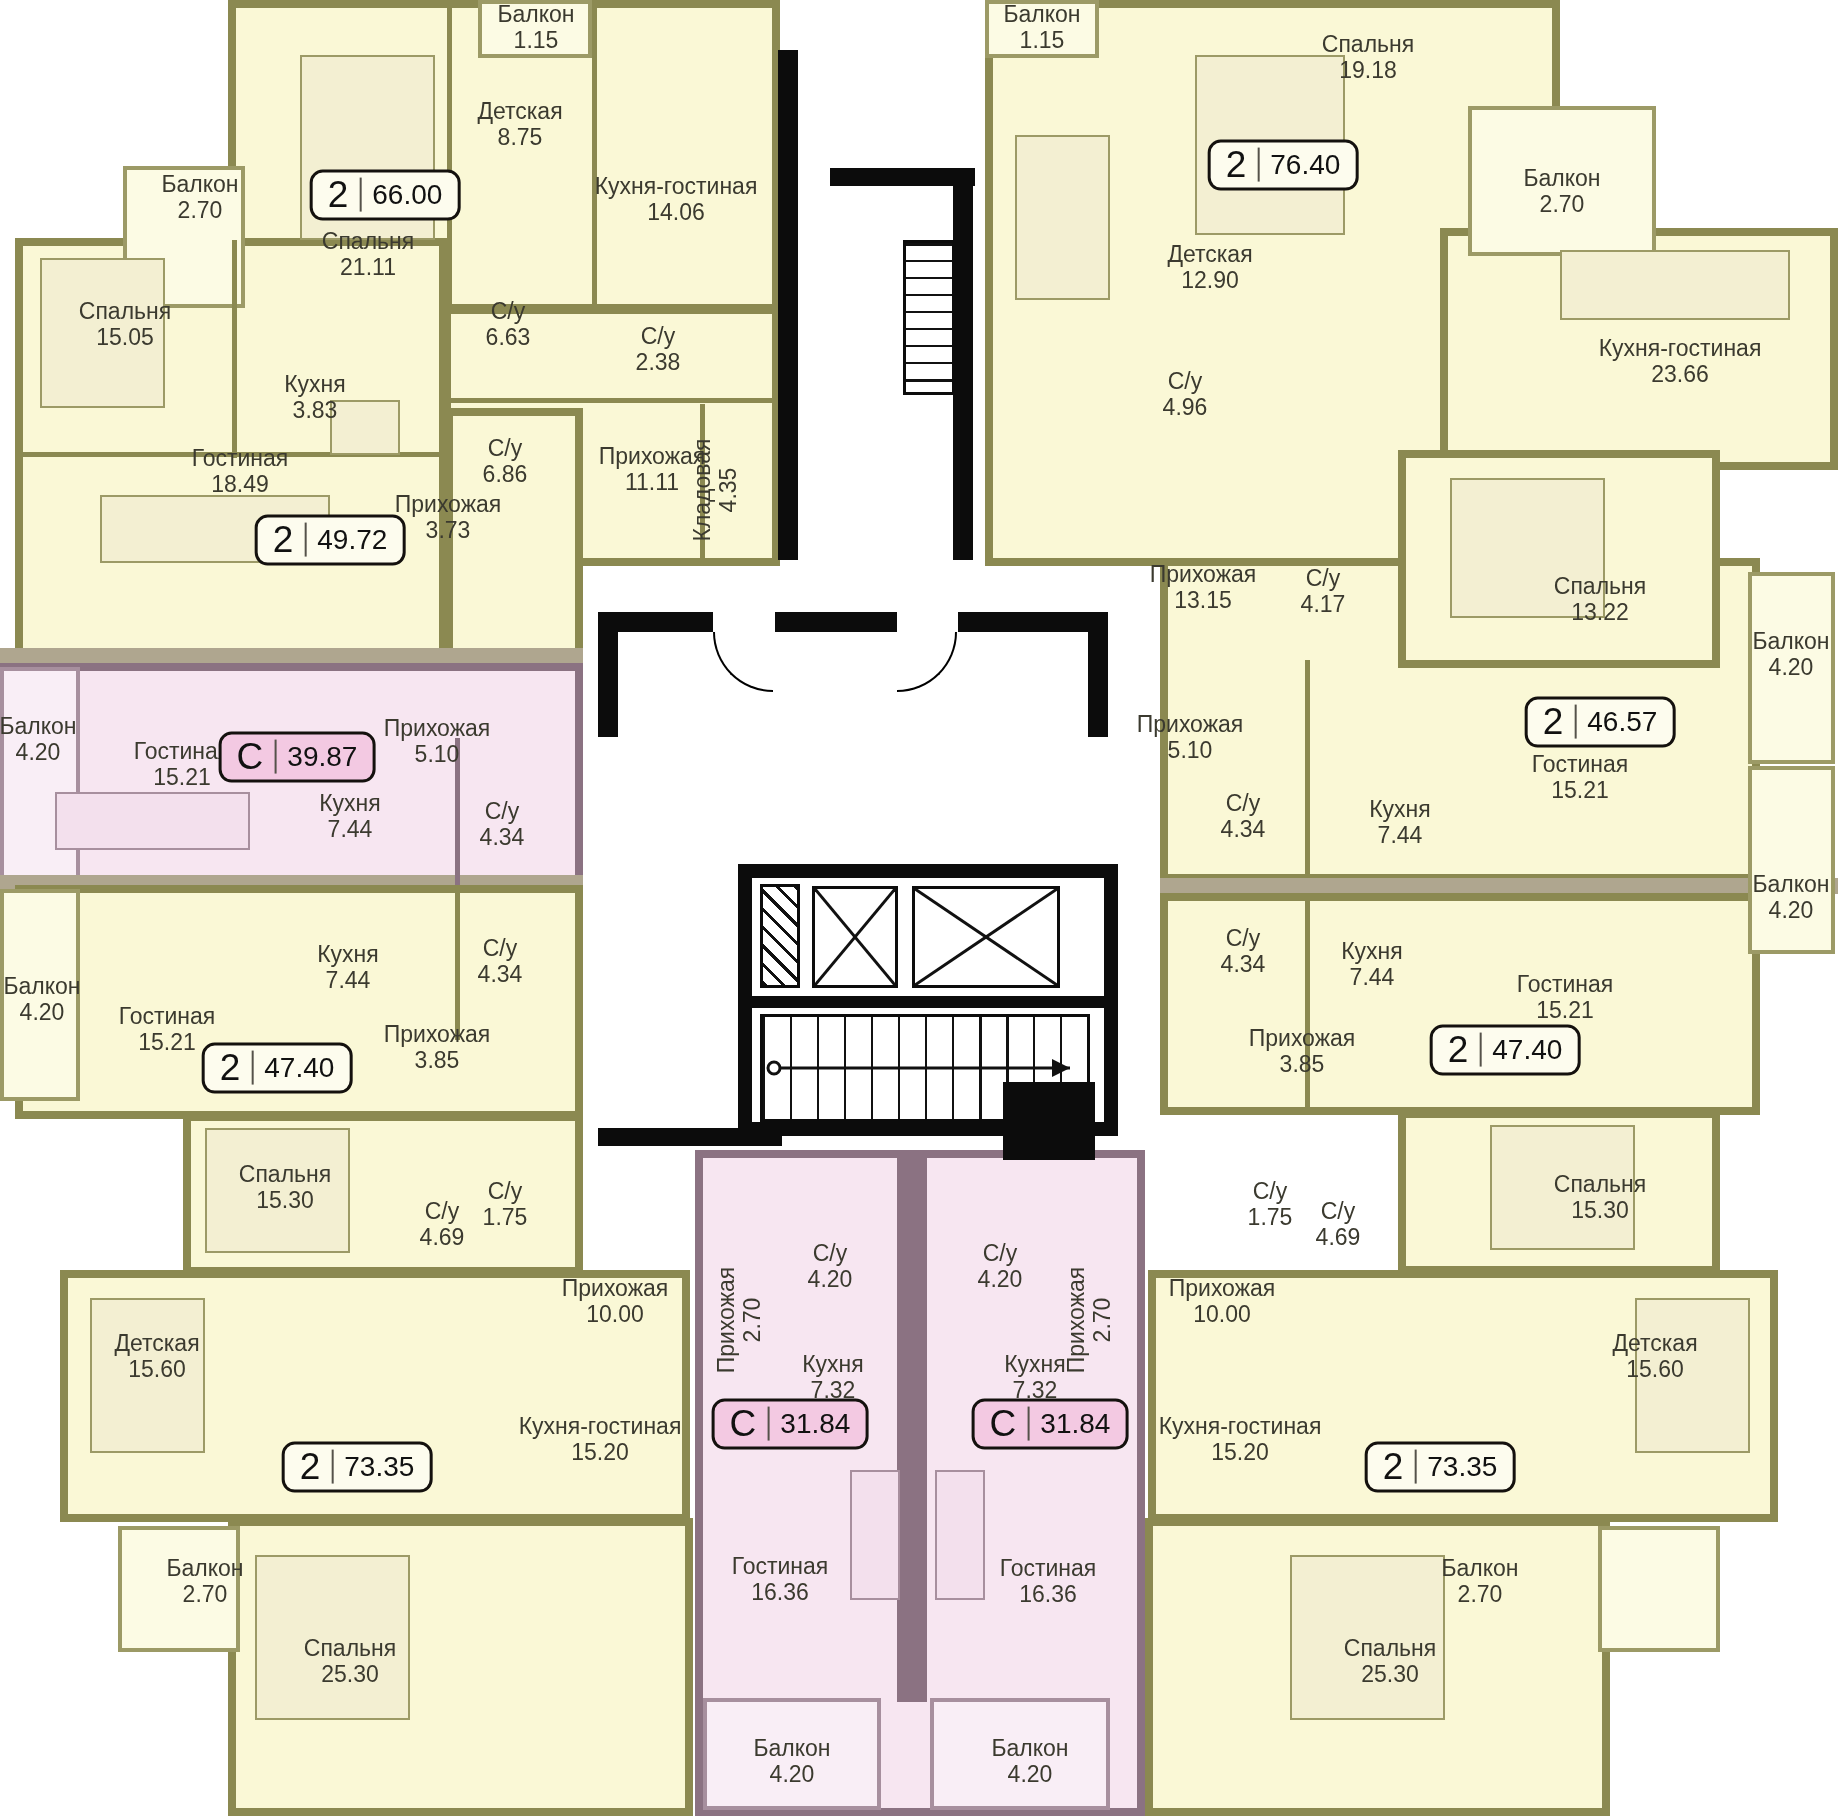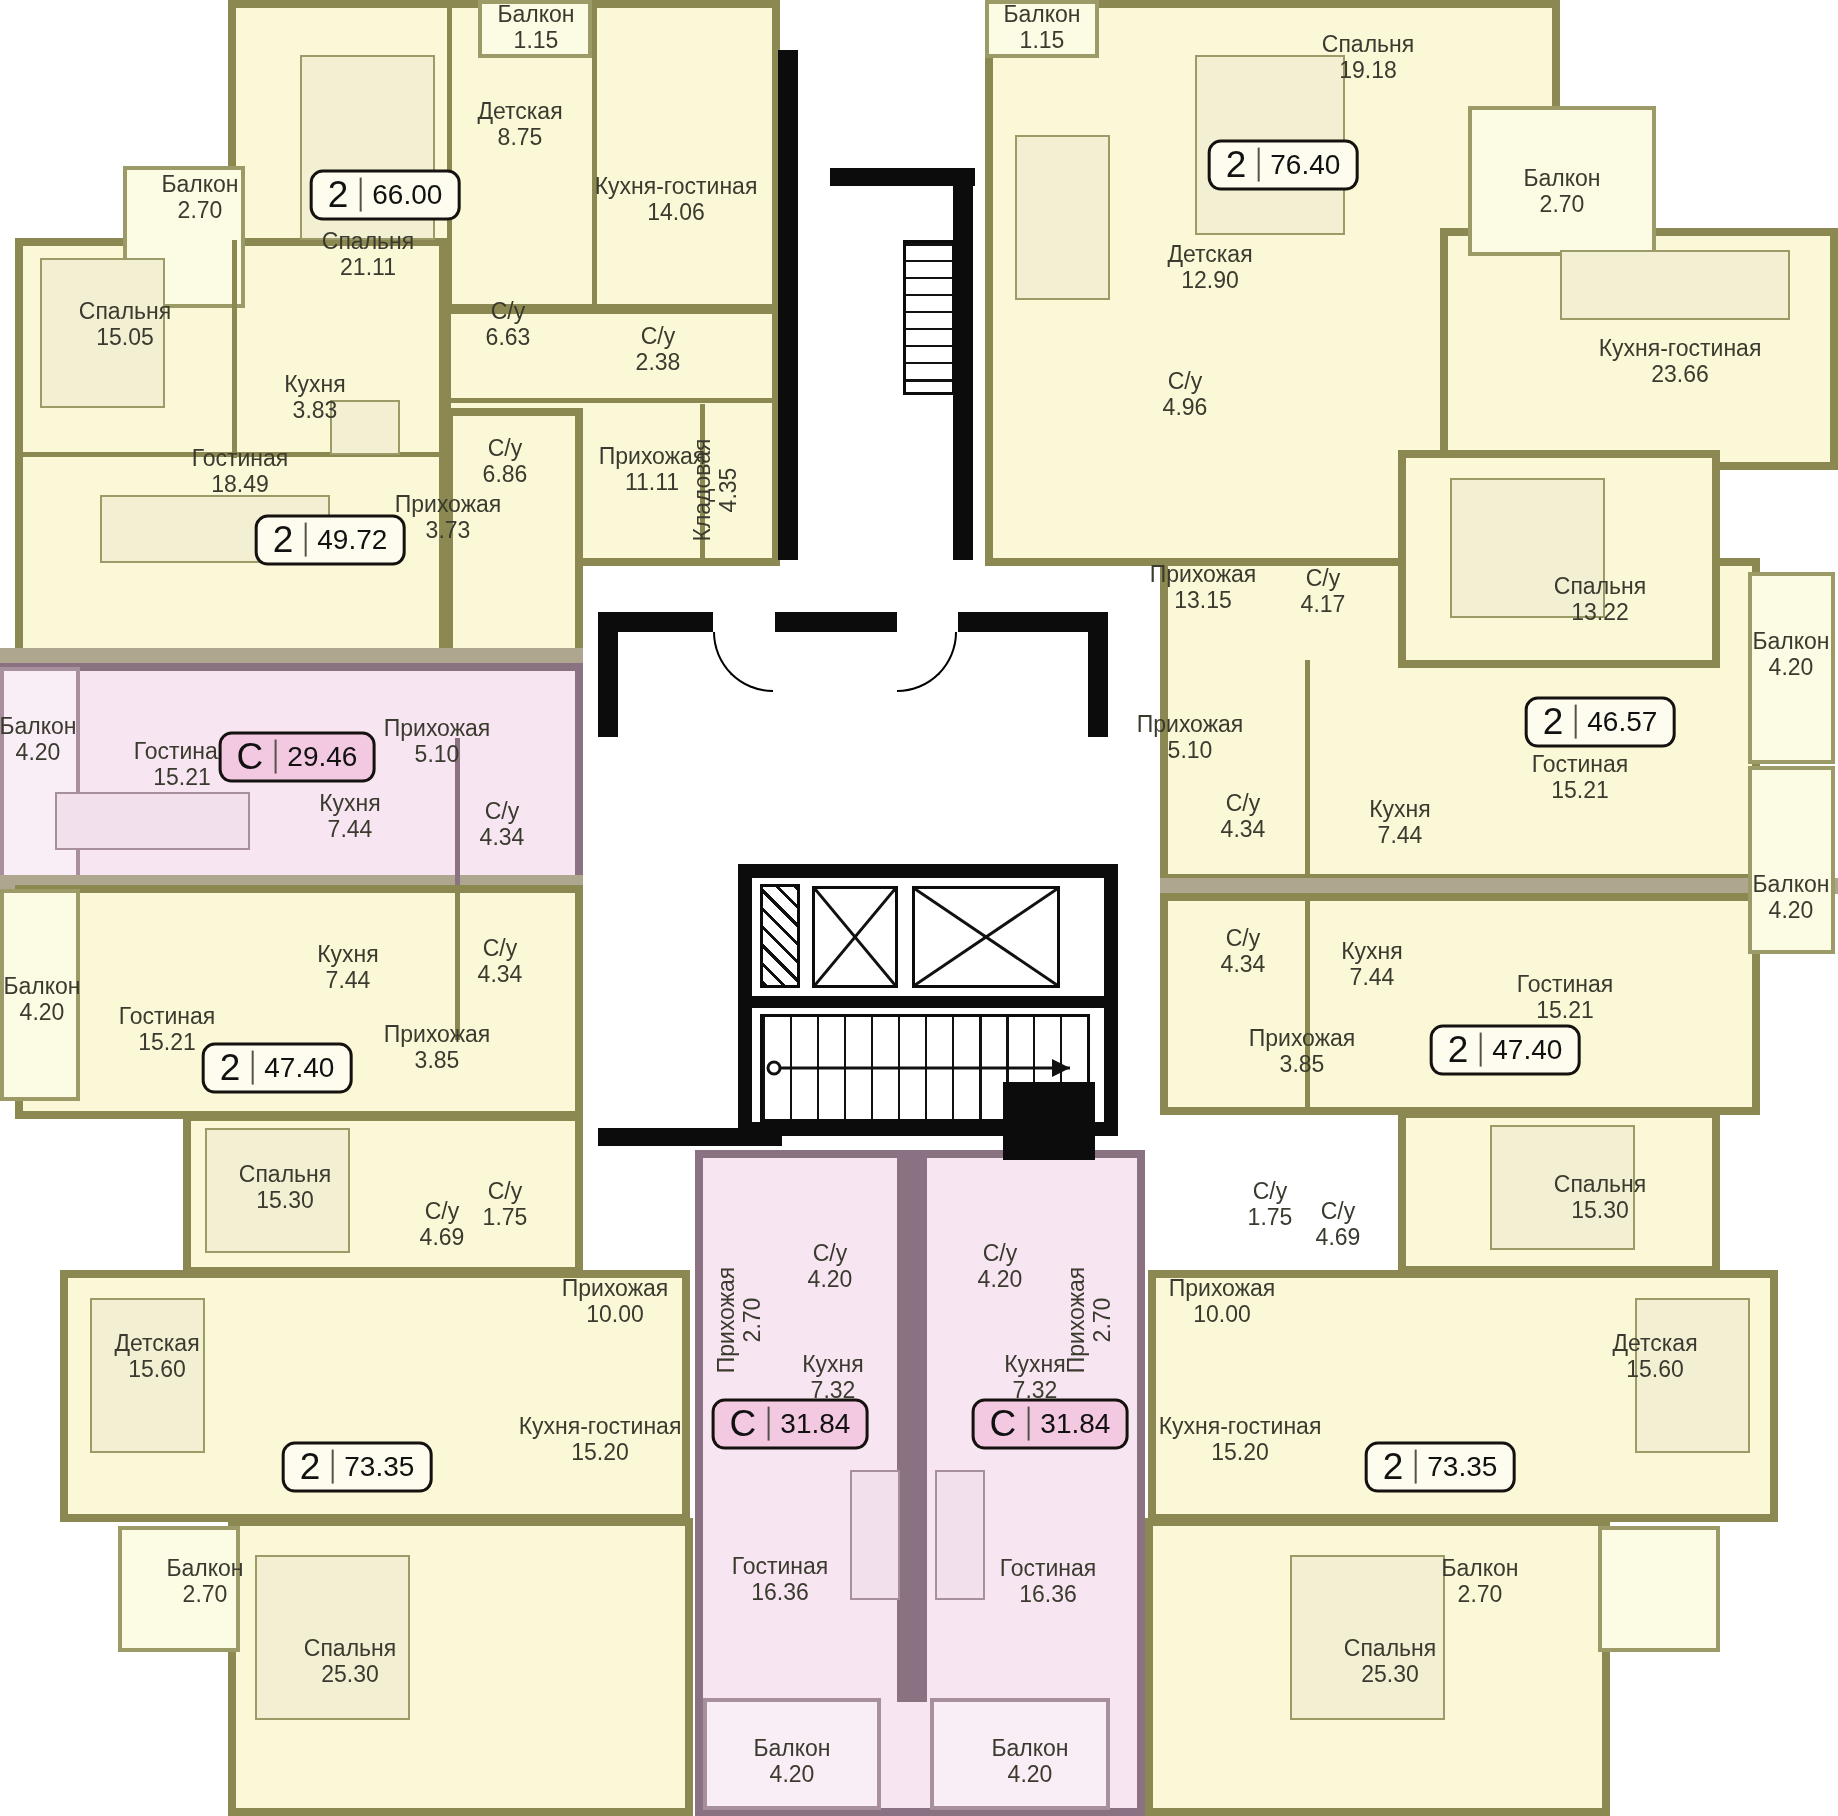--- a/index.html
+++ b/index.html
@@ -176,21 +176,21 @@
       <span class="ba">66.00</span>
     </div>
   <div class="badge" style="left:330px;top:540px">
     <span class="bt">2</span>
       <span class="bd"></span>
       <span class="ba">49.72</span>
     </div>
   <div class="badge pinkb" style="left:297px;top:757px">
     <span class="bt">С</span>
       <span class="bd"></span>
-      <span class="ba">29.46</span>
+      <span class="ba">39.87</span>
     </div>
   <div class="badge" style="left:277px;top:1068px">
     <span class="bt">2</span>
       <span class="bd"></span>
       <span class="ba">47.40</span>
     </div>
   <div class="badge" style="left:357px;top:1467px">
     <span class="bt">2</span>
       <span class="bd"></span>
       <span class="ba">73.35</span>

